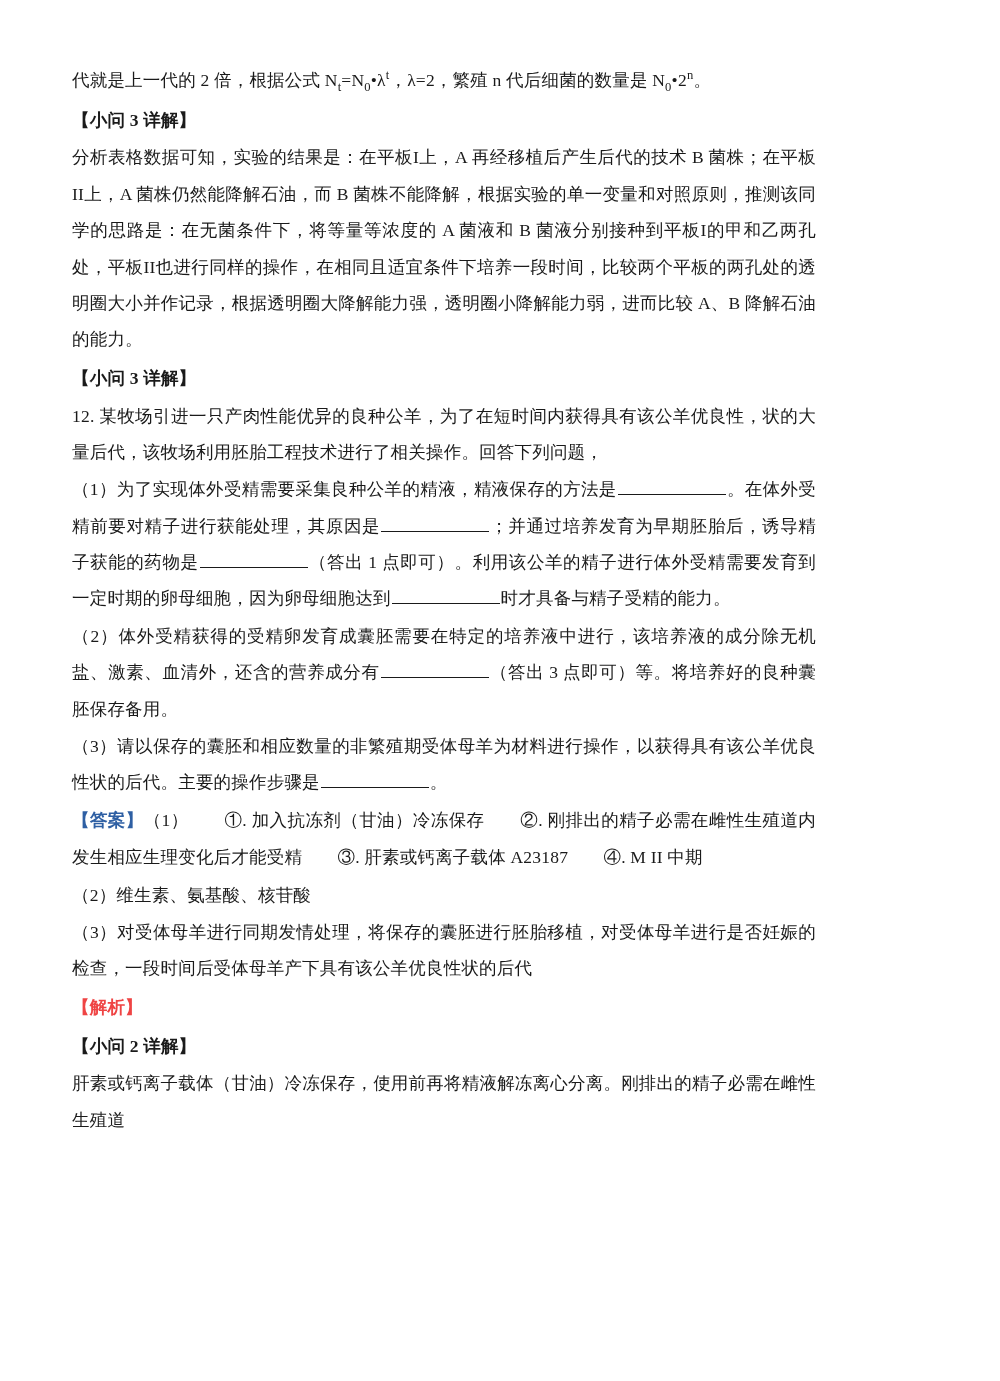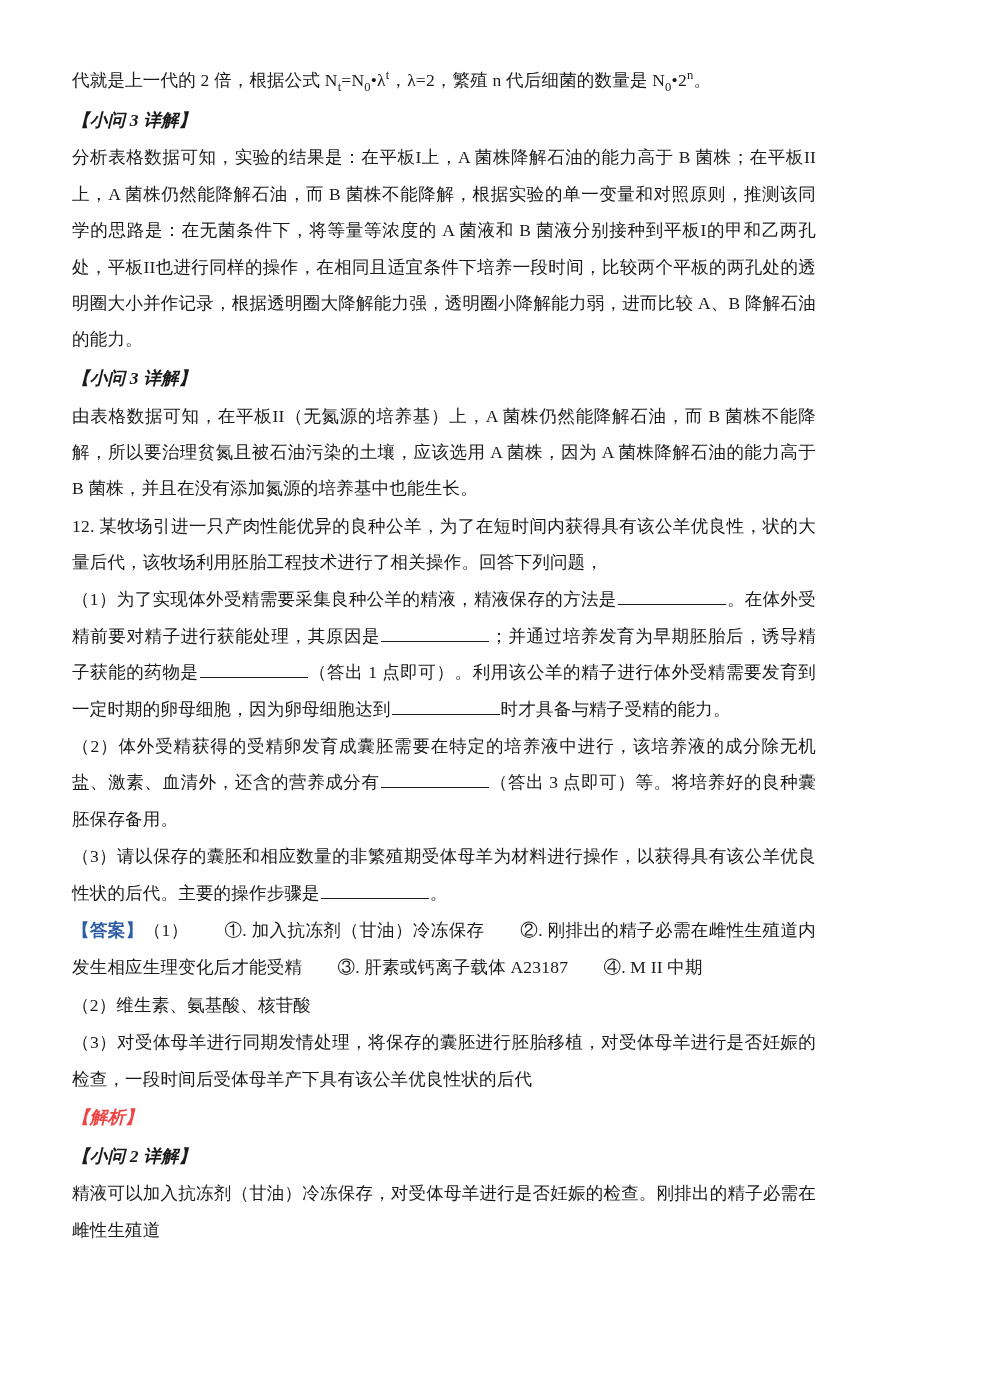--- a/index.html
+++ b/index.html
@@ -28,21 +28,20 @@
     text-justify: inter-ideograph;
     margin: 0 0 1px 0;
     letter-spacing: 0.2px;
   }
   .heading {
     font-size: 17.5px;
     line-height: 2.1;
     margin: 2px 0 1px 0;
     font-weight: 600;
     letter-spacing: 0.2px;
-    font-style: italic;
   }
   .blue {
     color: #ef4444;
   }
   .blue-label {
     color: #2e5fa3;
     font-weight: 600;
     font-family: Liberation Mono, monospace;
   }
   .blank {
@@ -66,25 +65,24 @@
 <body>
 
 <div class="page">
 
   <p class="para">
     <span>代就是上一代的 2 倍，根据公式 N</span><span class="sub">t</span><span>=N</span><span class="sub">0</span><span>•λ</span><span class="sup">t</span><span>，λ=2，繁殖 n 代后细菌的数量是 N</span><span class="sub">0</span><span>•2</span><span class="sup">n</span><span>。</span>
   </p>
 
   <p class="heading">【小问 3 详解】</p>
 
-  <p class="para">分析表格数据可知，实验的结果是：在平板I上，A 菌株降解石油的能力高于 B 菌株；在平板II上，A 菌株仍然能降解石油，而 B 菌株不能降解，根据实验的单一变量和对照原则，推测该同学的思路是：在无菌条件下，将等量等浓度的 A 菌液和 B 菌液分别接种到平板I的甲和乙两孔处，平板II也进行同样的操作，在相同且适宜条件下培养一段时间，比较两个平板的两孔处的透明圈大小并作记录，根据透明圈大降解能力强，透明圈小降解能力弱，进而比较 A、B 降解石油的能力。</p>
+  <p class="para">分析表格数据可知，实验的结果是：在平板I上，A 再经移植后产生后代的技术 B 菌株；在平板II上，A 菌株仍然能降解石油，而 B 菌株不能降解，根据实验的单一变量和对照原则，推测该同学的思路是：在无菌条件下，将等量等浓度的 A 菌液和 B 菌液分别接种到平板I的甲和乙两孔处，平板II也进行同样的操作，在相同且适宜条件下培养一段时间，比较两个平板的两孔处的透明圈大小并作记录，根据透明圈大降解能力强，透明圈小降解能力弱，进而比较 A、B 降解石油的能力。</p>
 
   <p class="heading">【小问 3 详解】</p>
 
-  <p class="para">由表格数据可知，在平板II（无氮源的培养基）上，A 菌株仍然能降解石油，而 B 菌株不能降解，所以要治理贫氮且被石油污染的土壤，应该选用 A 菌株，因为 A 菌株降解石油的能力高于 B 菌株，并且在没有添加氮源的培养基中也能生长。</p>
 
   <p class="para">12. 某牧场引进一只产肉性能优异的良种公羊，为了在短时间内获得具有该公羊优良性，状的大量后代，该牧场利用胚胎工程技术进行了相关操作。回答下列问题，</p>
 
   <p class="para">
     <span>（1）为了实现体外受精需要采集良种公羊的精液，精液保存的方法是</span><span class="blank"></span><span>。在体外受精前要对精子进行获能处理，其原因是</span><span class="blank"></span><span>；并通过培养发育为早期胚胎后，诱导精子获能的药物是</span><span class="blank"></span><span>（答出 1 点即可）。利用该公羊的精子进行体外受精需要发育到一定时期的卵母细胞，因为卵母细胞达到</span><span class="blank"></span><span>时才具备与精子受精的能力。</span>
   </p>
 
   <p class="para">
     <span>（2）体外受精获得的受精卵发育成囊胚需要在特定的培养液中进行，该培养液的成分除无机盐、激素、血清外，还含的营养成分有</span><span class="blank"></span><span>（答出 3 点即可）等。将培养好的良种囊胚保存备用。</span>
   </p>
@@ -99,15 +97,15 @@
 
   <p class="para">（2）维生素、氨基酸、核苷酸</p>
 
   <p class="para">（3）对受体母羊进行同期发情处理，将保存的囊胚进行胚胎移植，对受体母羊进行是否妊娠的检查，一段时间后受体母羊产下具有该公羊优良性状的后代</p>
 
   <p class="heading blue">【解析】</p>
 
 
   <p class="heading">【小问 2 详解】</p>
 
-  <p class="para">精液可以加入抗冻剂（甘油）冷冻保存，对受体母羊进行是否妊娠的检查。刚排出的精子必需在雌性生殖道</p>
+  <p class="para">肝素或钙离子载体（甘油）冷冻保存，使用前再将精液解冻离心分离。刚排出的精子必需在雌性生殖道</p>
 
 </div>
 
 </body></html>

